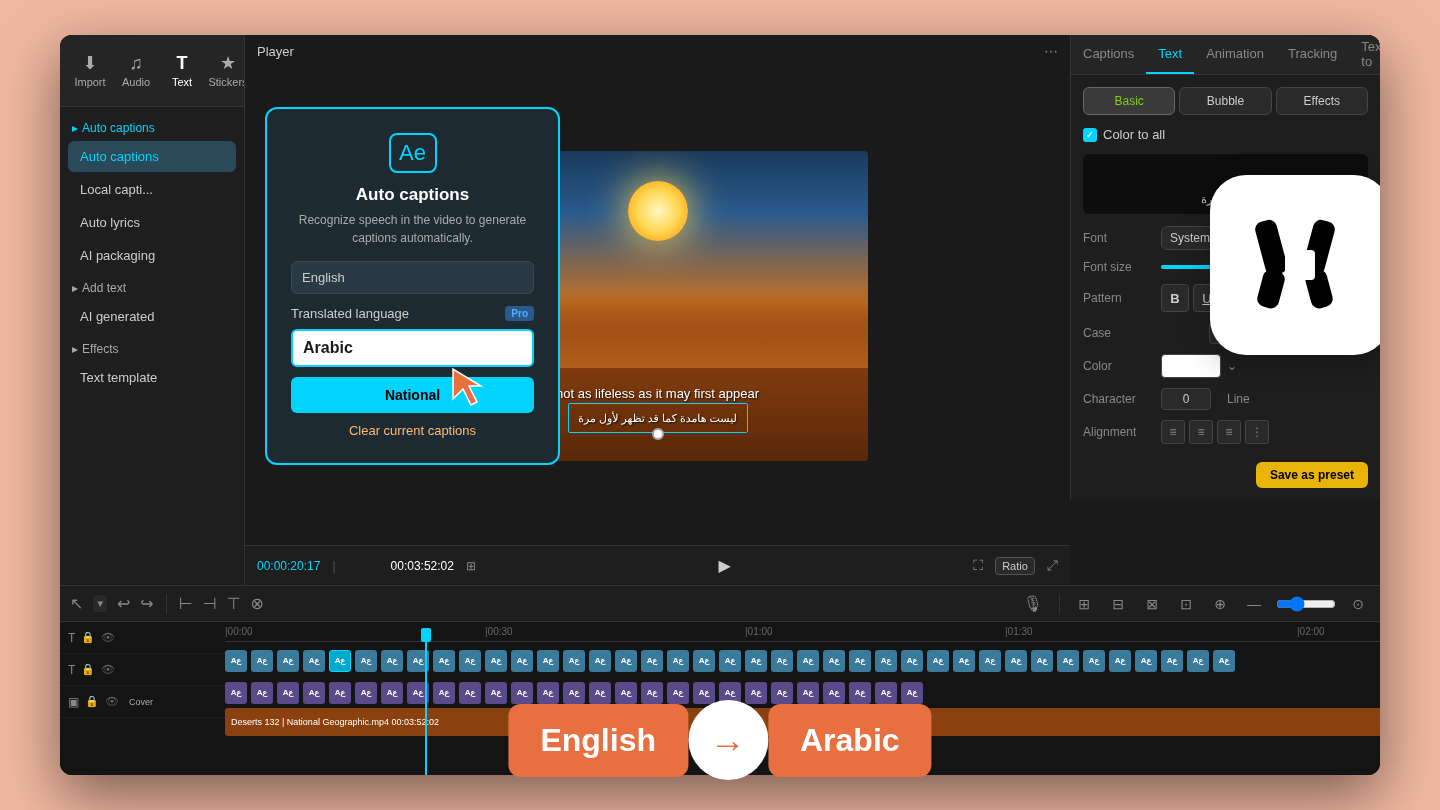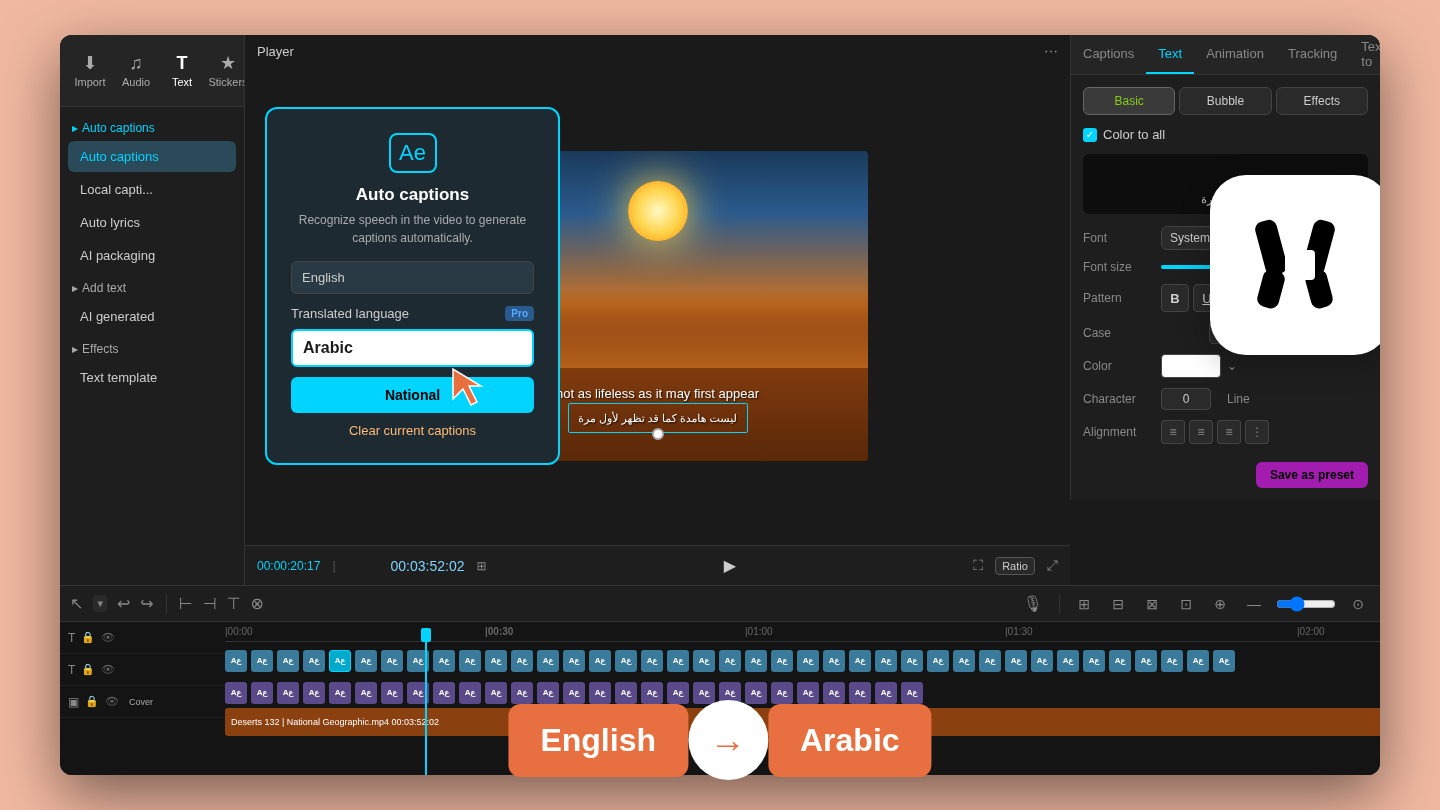--- a/index.html
+++ b/index.html
@@ -402,21 +402,21 @@
     .player-controls {
       height: 40px;
       background: #1e1e1e;
       border-top: 1px solid #333;
       display: flex;
       align-items: center;
       padding: 0 12px;
       gap: 12px;
     }
     .time-current { font-size: 12px; color: #00d4ff; }
-    .time-total { font-size: 14px; color: #7dd3fc; padding-left: 43px; }
+    .time-total { font-size: 12px; color: #ffffff; padding-left: 43px; }
     .play-btn {
       width: 28px; height: 28px;
       background: transparent;
       border: none;
       color: #ccc;
       font-size: 16px;
       cursor: pointer;
       display: flex;
       align-items: center;
       justify-content: center;
@@ -660,21 +660,21 @@
       border: 1px solid #444;
       border-radius: 3px;
       color: #888;
       font-size: 12px;
       cursor: pointer;
       display: flex;
       align-items: center;
       justify-content: center;
     }
     .save-preset-btn {
-      background: #a21caf;
+      background: #eab308;
       border: none;
       border-radius: 6px;
       color: #000;
       font-size: 12px;
       font-weight: 600;
       padding: 6px 14px;
       cursor: pointer;
       float: right;
       margin-top: 8px;
     }
@@ -1208,21 +1208,21 @@
           <span class="track-lock">🔒</span>
           <span class="track-eye">👁</span>
           <span style="font-size:9px;color:#aaa;margin-left:4px;">Cover</span>
         </div>
       </div>
 
       <div class="tl-tracks">
 
         <div class="timeline-ruler" style="width:2000px;height:20px;position:relative;background:#141414;border-bottom:1px solid #333;">
           <span class="ruler-label" style="left:0px;">|00:00</span>
-          <span class="ruler-label" style="left:260px;font-weight:bold;">|00:30</span>
+          <span class="ruler-label" style="left:260px;">|00:30</span>
           <span class="ruler-label" style="left:520px;">|01:00</span>
           <span class="ruler-label" style="left:780px;">|01:30</span>
           <span class="ruler-label" style="left:1040px;margin-left:32px;">|02:00</span>
         </div>
         <div class="tl-tracks-inner">
 
           <div class="tl-playhead">
             <div class="tl-playhead-top"></div>
           </div>
 

